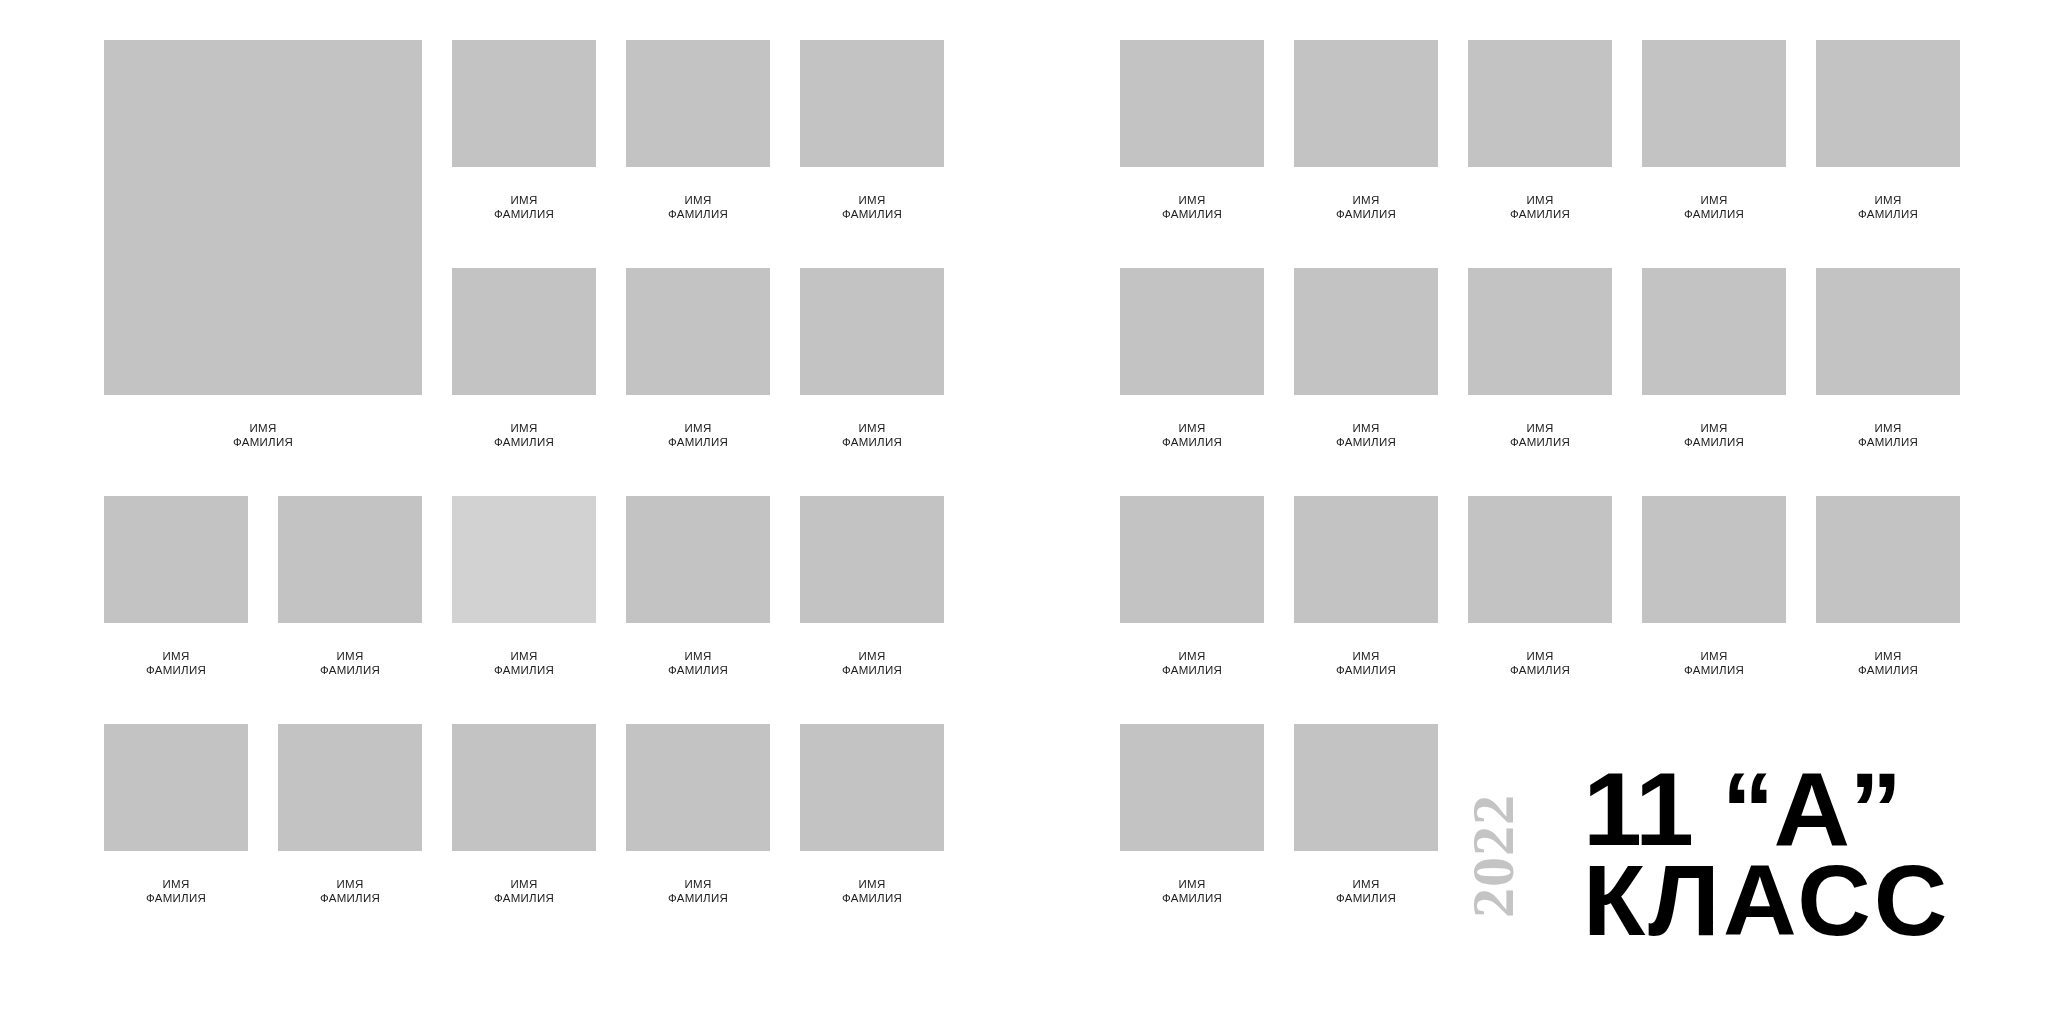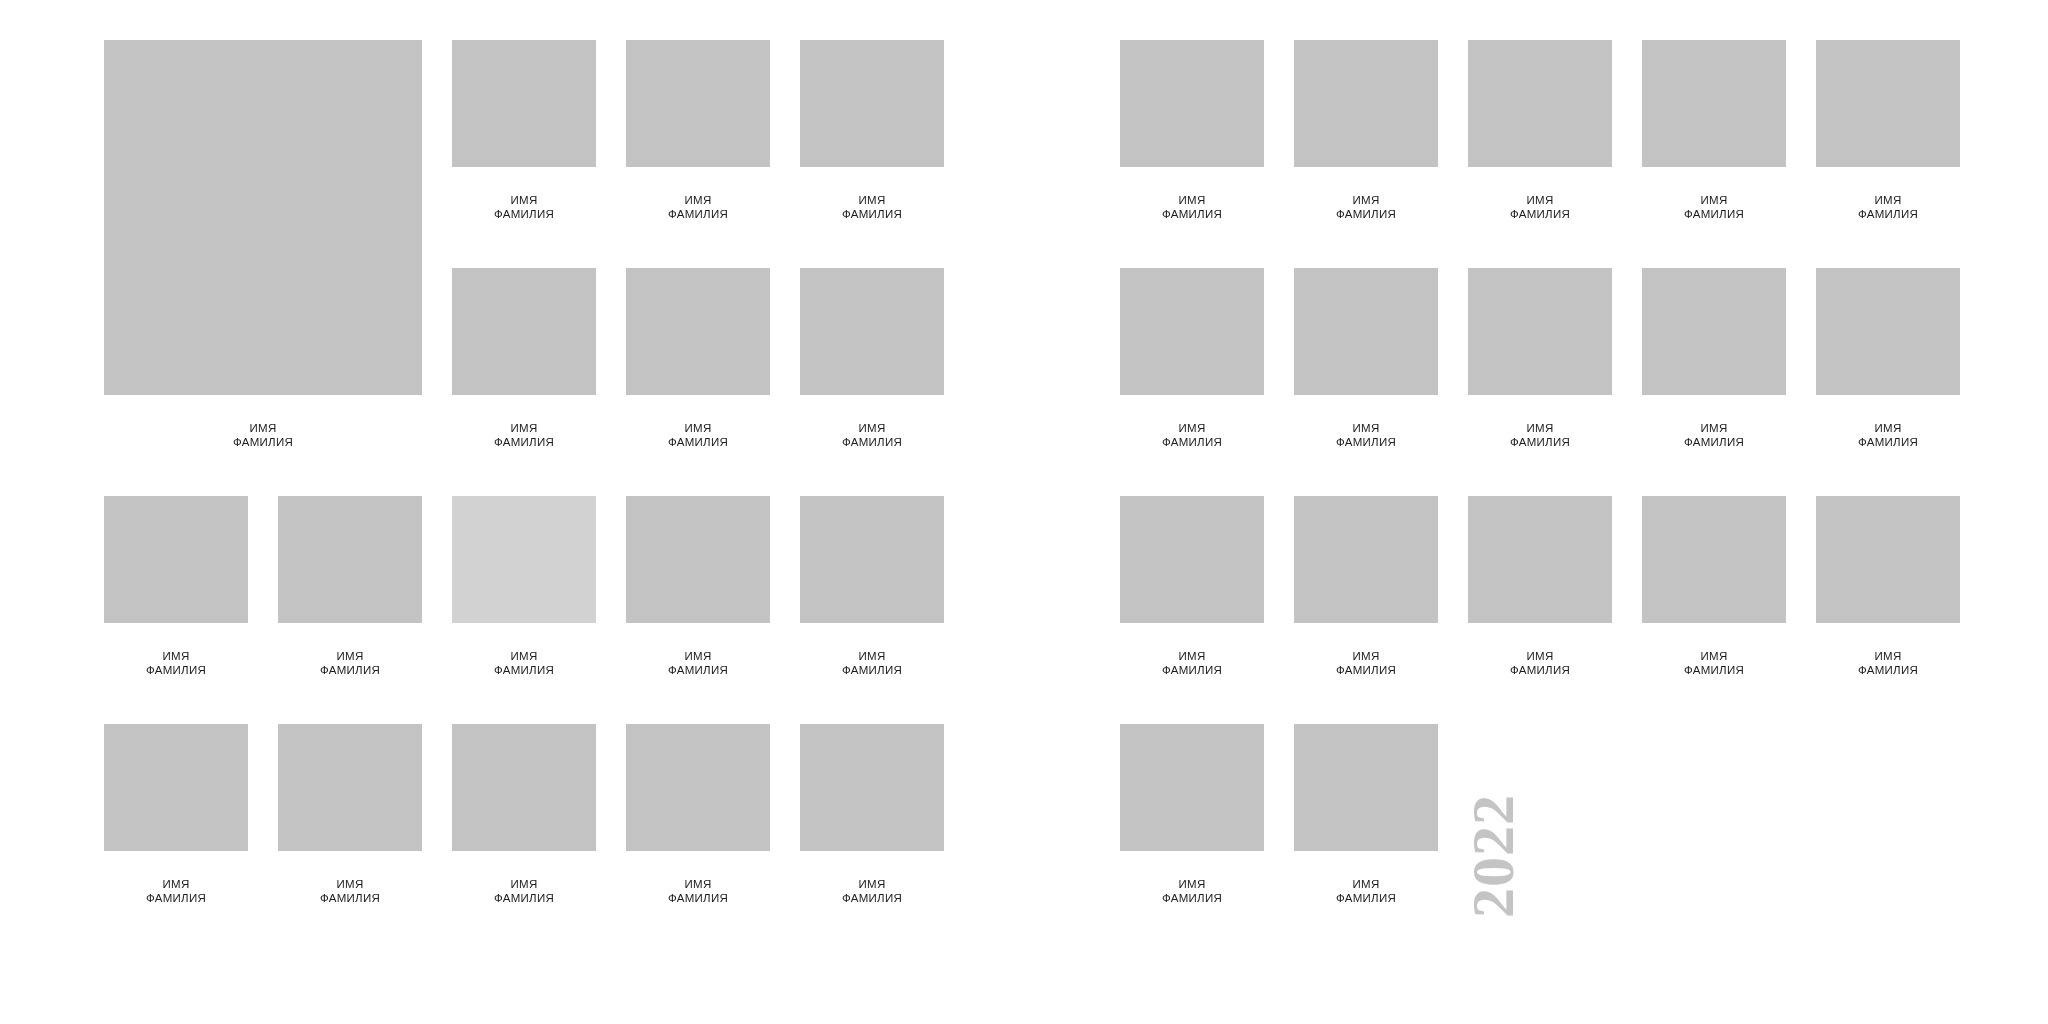--- a/index.html
+++ b/index.html
@@ -375,15 +375,19 @@
           <div class="caption">
             <span class="given">ИМЯ</span>
             <span class="family">ФАМИЛИЯ</span>
           </div>
         </div>
       </div>
   </div>
 
   <div id="title-block">
     <div id="year">2022</div>
+    <div id="class-title">
+      <span class="line line-1">11 “А”</span>
+      <span class="line line-2">КЛАСС</span>
+    </div>
   </div>
 
 </div>
 
 </body></html>

